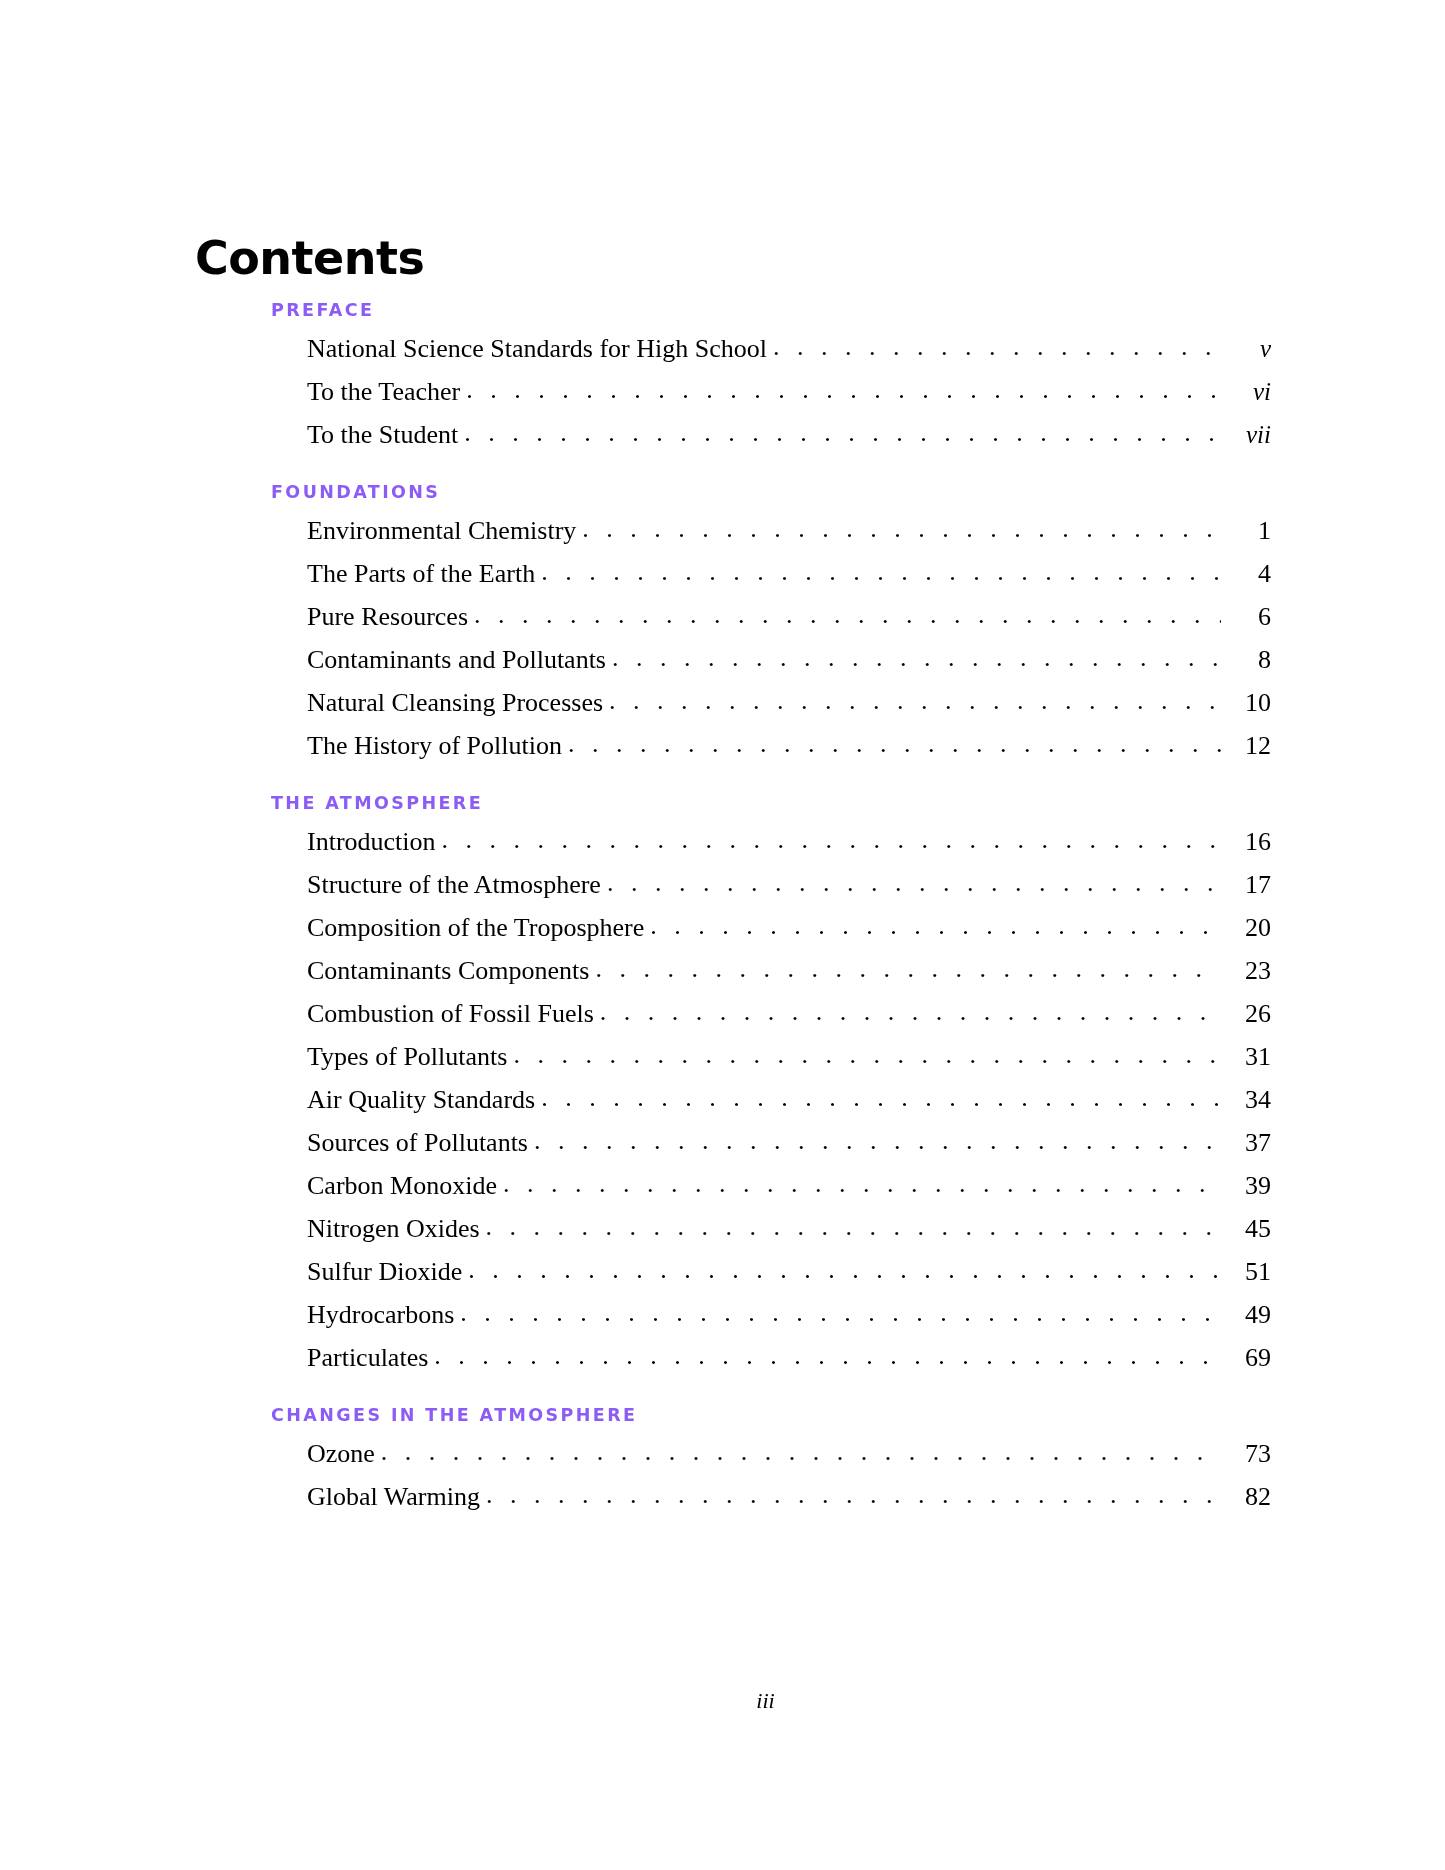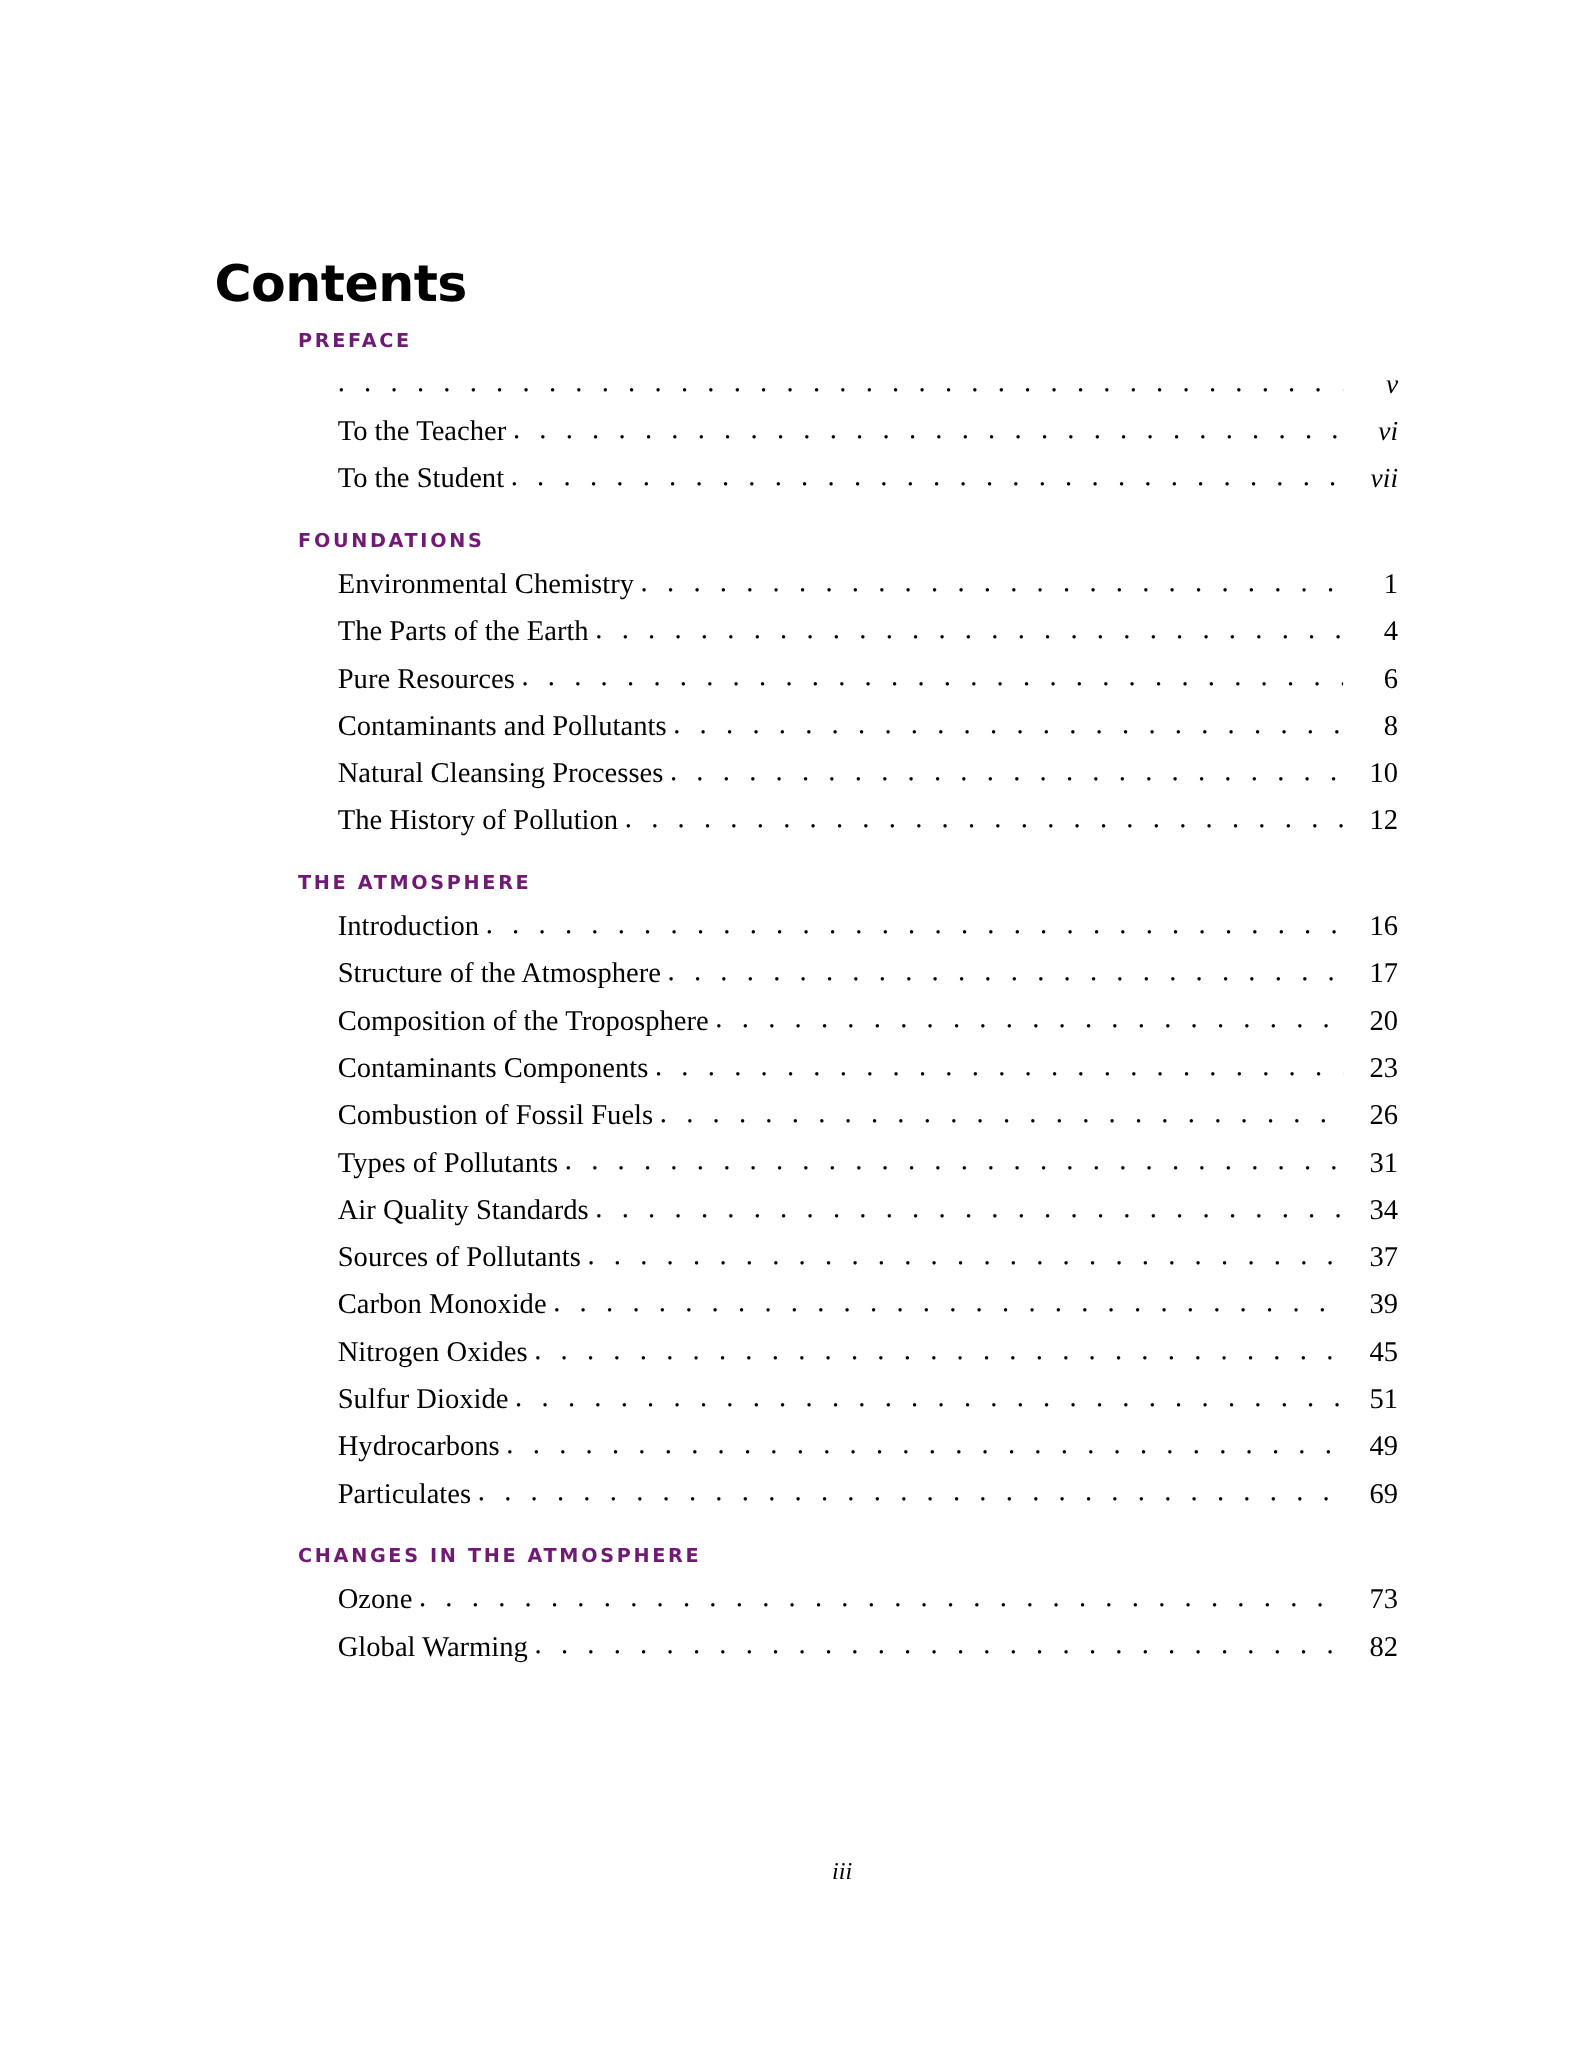--- a/index.html
+++ b/index.html
@@ -39,21 +39,21 @@
     width: 1000px;
   }
   .section {
     margin-bottom: 6px;
   }
   .section-heading {
     font-family: "DejaVu Sans", sans-serif;
     font-weight: bold;
     font-size: 17.5px;
     letter-spacing: 2.4px;
-    color: #701a75;
+    color: #8b5cf6;
     margin-top: 34px;
     margin-bottom: 16px;
     margin-left: 0px;
   }
   .section:first-child .section-heading {
     margin-top: 0;
   }
   .entry {
     display: flex;
     align-items: baseline;
@@ -100,20 +100,21 @@
 <body>
 
 <div class="page">
 
   <h1 class="toc-title">Contents</h1>
 
   <div class="toc-body">
       <div class="section">
         <div class="section-heading">PREFACE</div>
         <div class="entry roman">
+          <span class="entry-label">National Science Standards for High School</span>
           <span class="entry-dots">. . . . . . . . . . . . . . . . . . . . . . . . . . . . . . . . . . . . . . . . . . . . . . . . . . . . . . . . . . . . . . . . . . . . . . . . . . . . . . . . . . . . . . . . . . . . . . . . . . . . . . .</span>
           <span class="entry-page">v</span>
         </div>
         <div class="entry roman">
           <span class="entry-label">To the Teacher</span>
           <span class="entry-dots">. . . . . . . . . . . . . . . . . . . . . . . . . . . . . . . . . . . . . . . . . . . . . . . . . . . . . . . . . . . . . . . . . . . . . . . . . . . . . . . . . . . . . . . . . . . . . . . . . . . . . . .</span>
           <span class="entry-page">vi</span>
         </div>
         <div class="entry roman">
           <span class="entry-label">To the Student</span>

